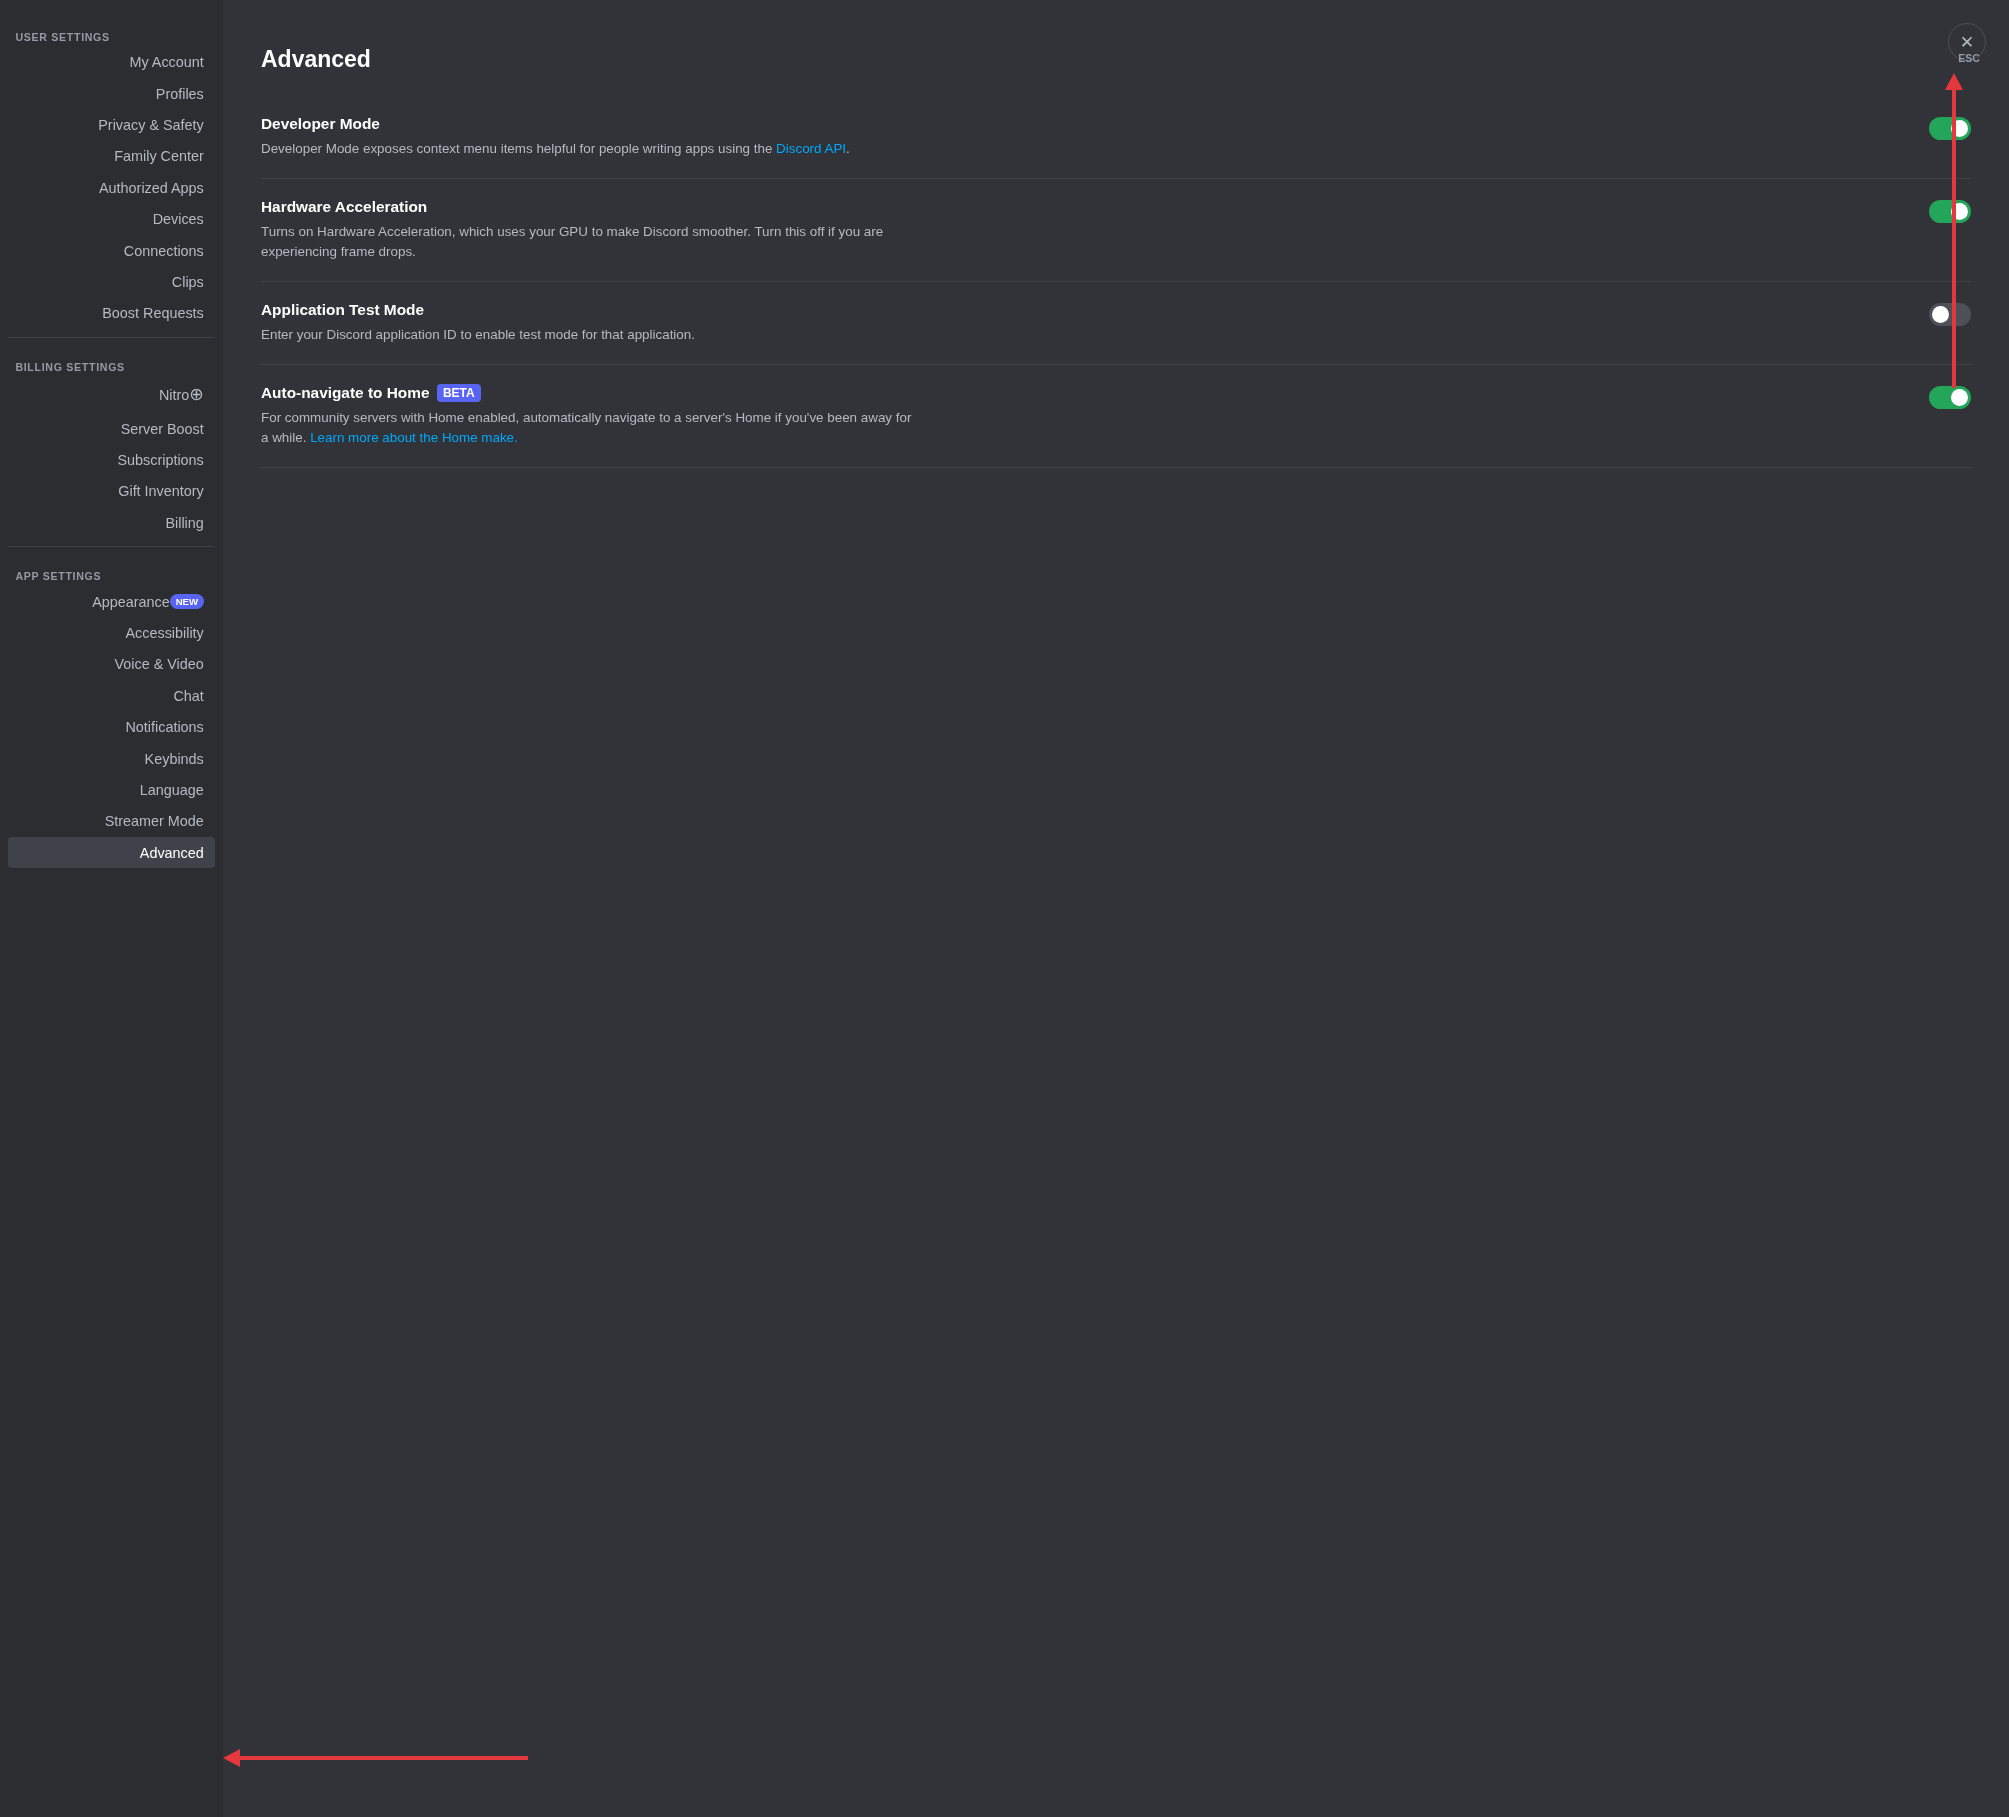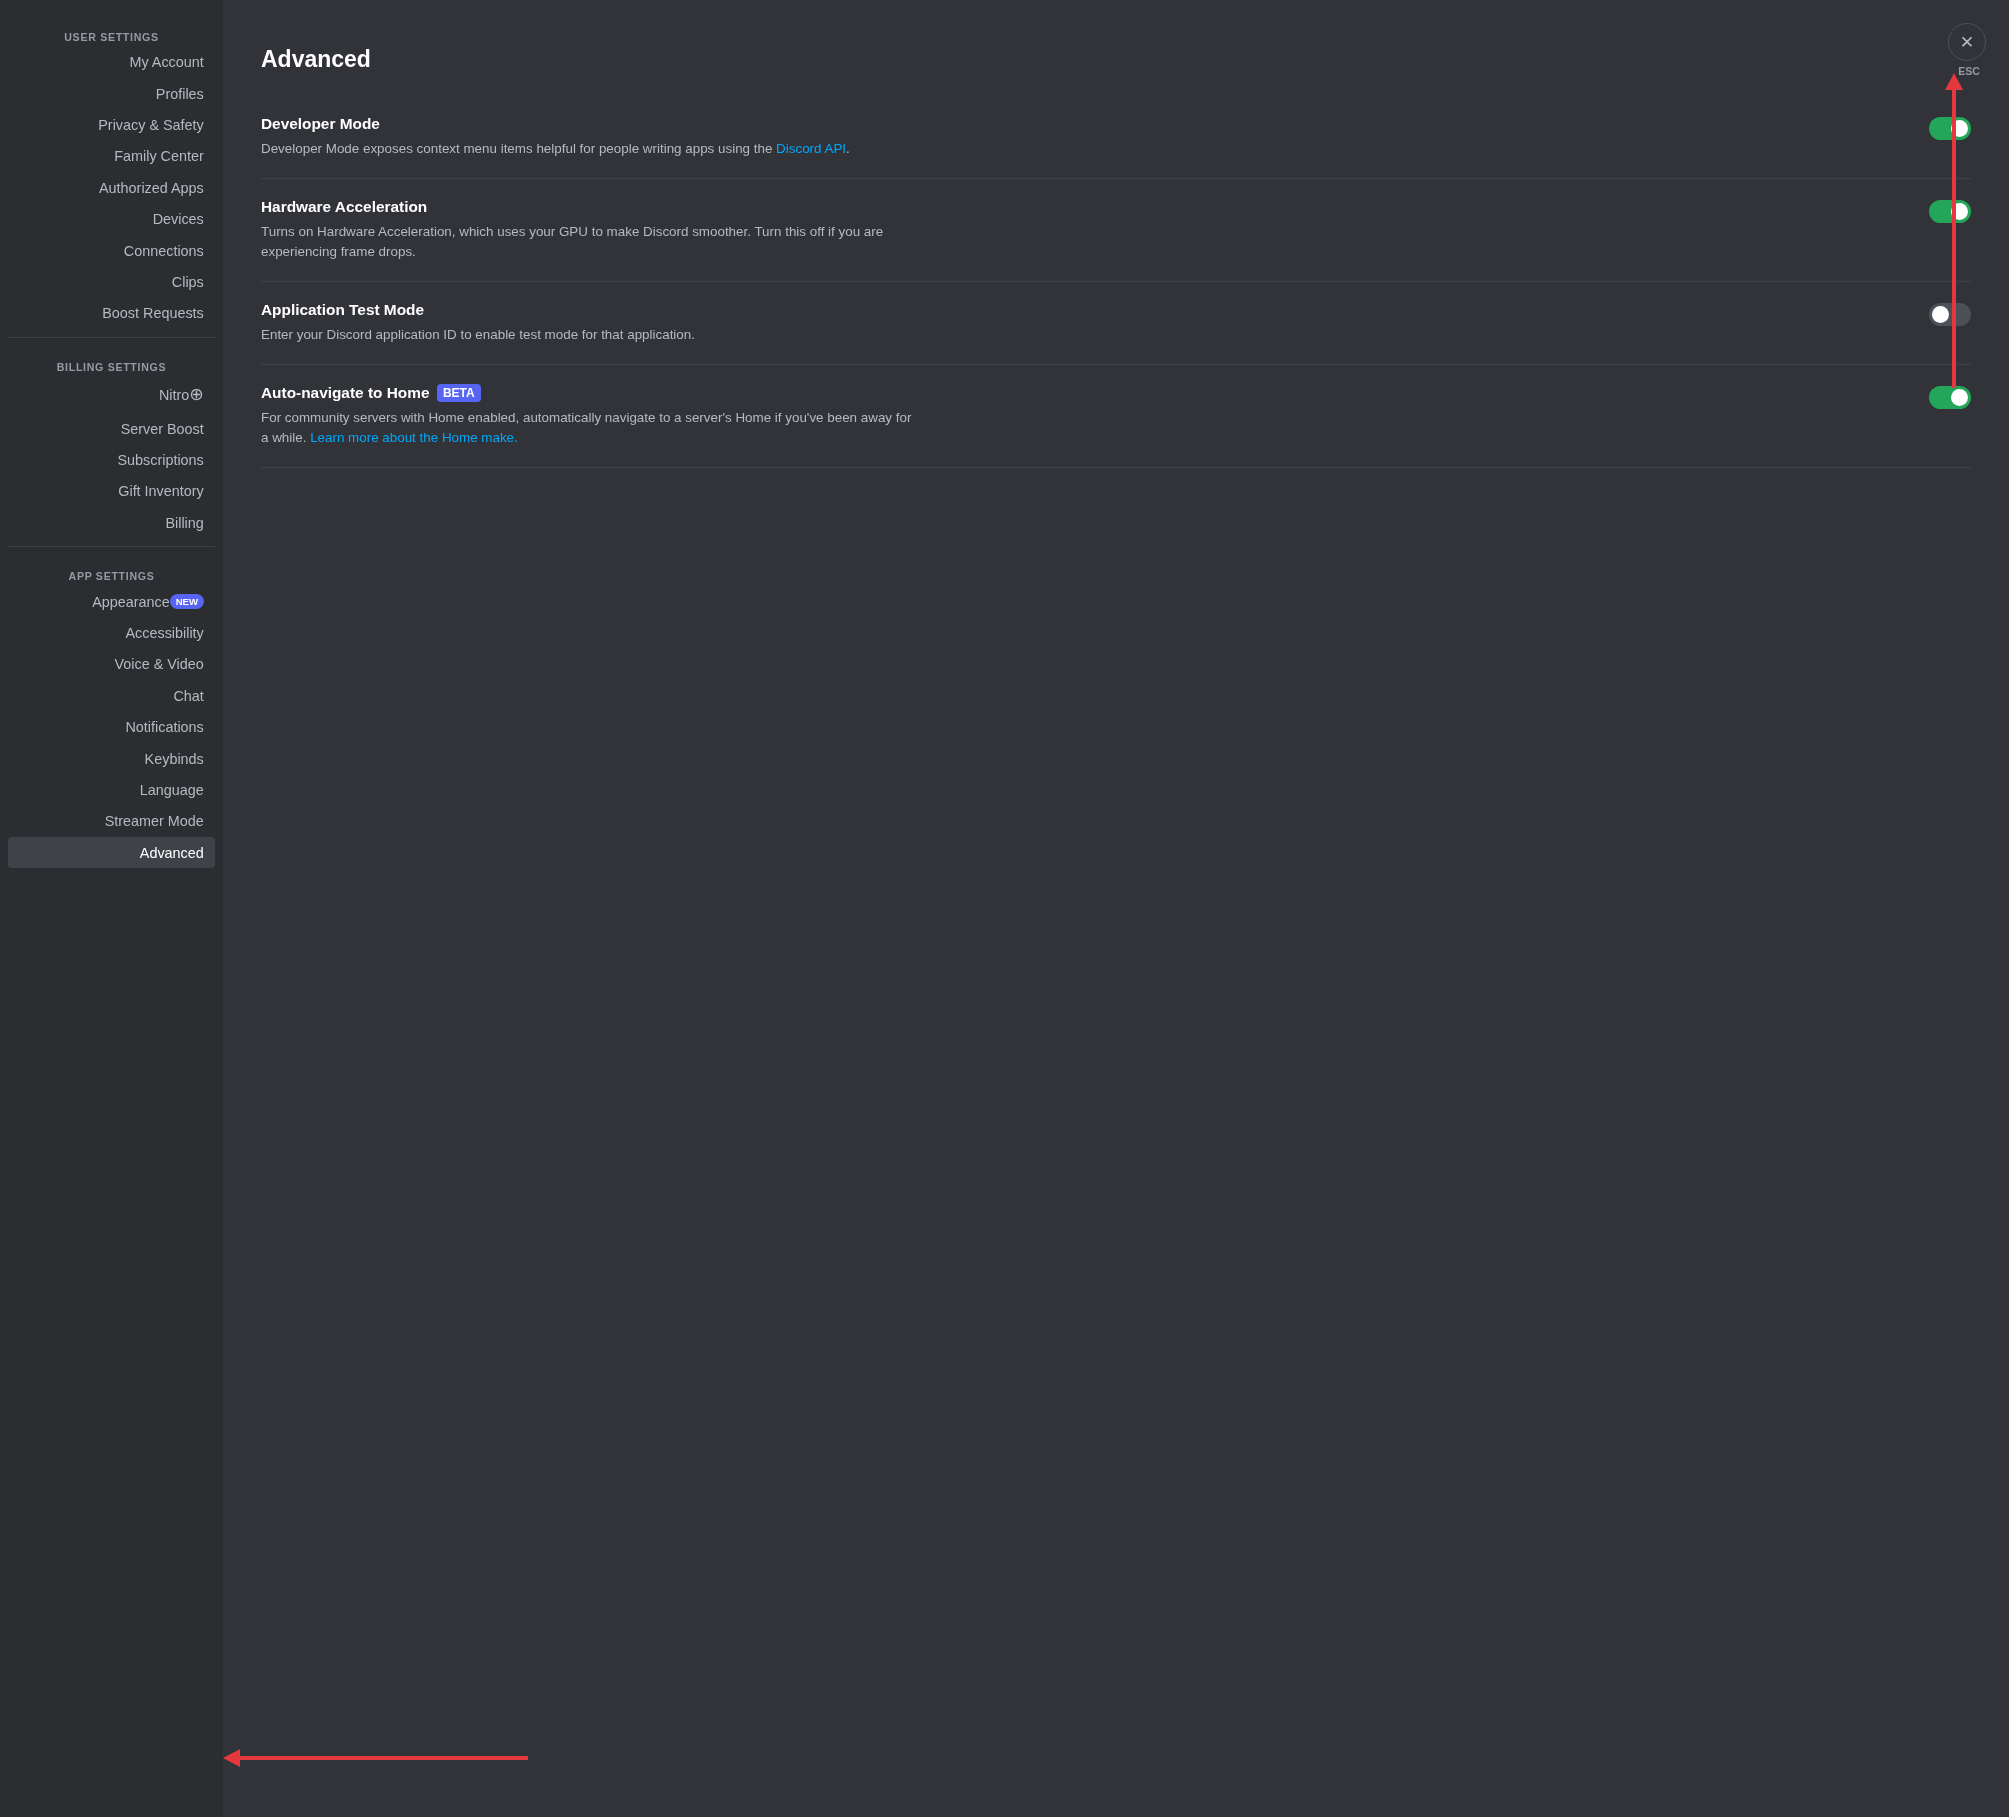--- a/index.html
+++ b/index.html
@@ -26,21 +26,20 @@
     .sidebar::-webkit-scrollbar-thumb { background: #1a1b1e; border-radius: 1.9px; }
 
     .sidebar-section-label {
       font-size: 10.6px;
       font-weight: 700;
       color: #949ba4;
       text-transform: uppercase;
       letter-spacing: 0.7px;
       padding: 15.4px 7.7px 3.8px 7.7px;
       data-interactable: false;
-      text-align: center;
     }
 
     .sidebar-item {
       display: flex;
       align-items: center;
       justify-content: flex-end;
       padding: 7.7px 11.5px;
       border-radius: 3.8px;
       cursor: pointer;
       font-size: 14.4px;
@@ -214,21 +213,21 @@
       color: #b5bac1;
       cursor: pointer;
       display: flex;
       align-items: center;
       justify-content: center;
       font-size: 17.3px;
     }
 
     .esc-label {
       position: absolute;
-      top: 65px;
+      top: 52px;
       right: 29px;
       font-size: 10.6px;
       color: #949ba4;
       font-weight: 600;
       text-transform: uppercase;
     }
 
     
     .badge-beta {
       background: #5865f2;

